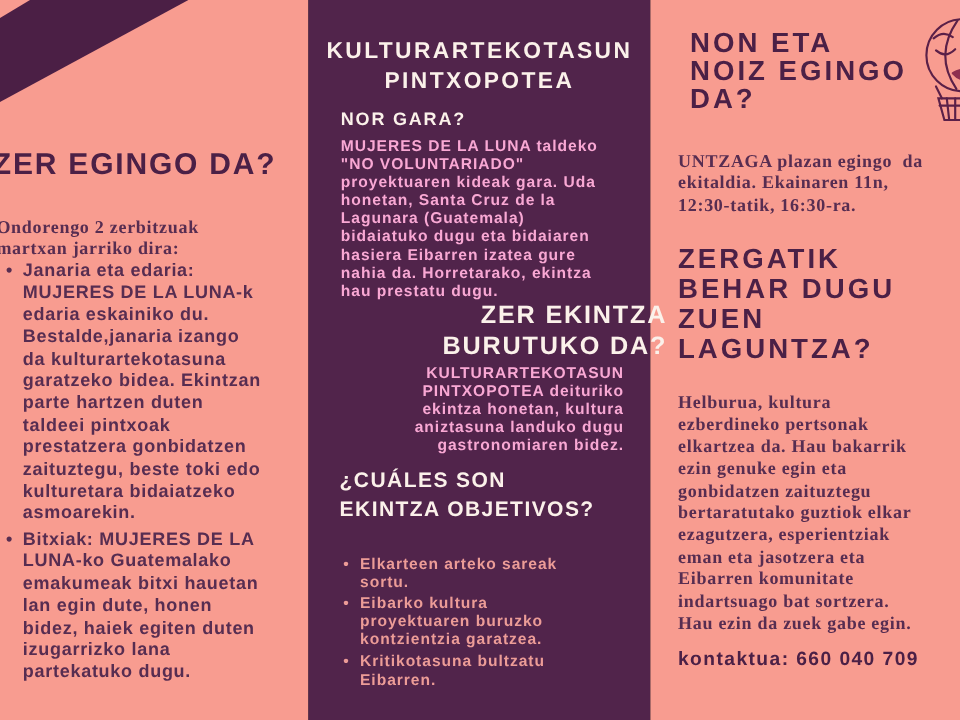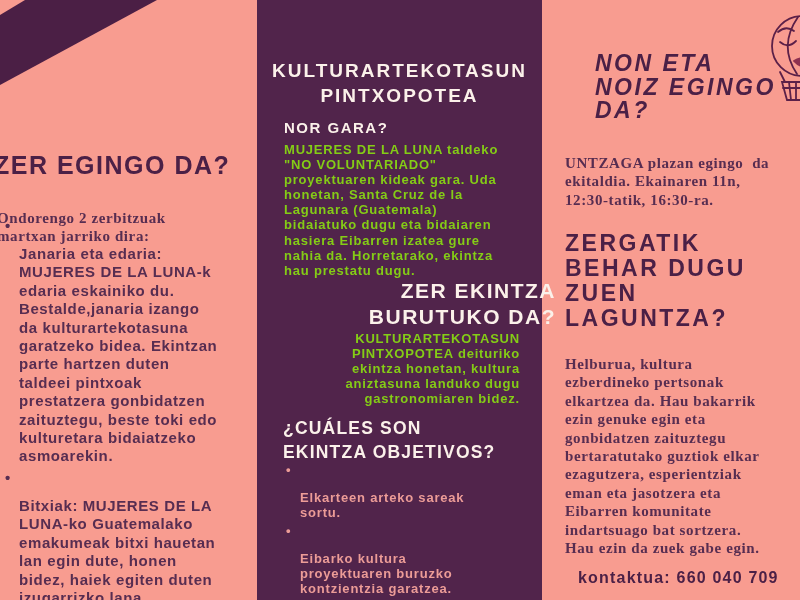--- a/index.html
+++ b/index.html
@@ -13,49 +13,49 @@
   #panel-mid{left:257px;width:285px;background:#51244B;}
   #panel-right{left:542px;width:258px;background:#F89C90;}
 
   .band{
     position:absolute;left:0;top:0;width:170px;height:90px;
     background:#4B1F45;
     clip-path:polygon(25px 0px,157px 0px,0px 85px,0px 15px);
   }
 
   .abs{position:absolute;}
-  .lines{white-space:pre;margin-top:28px;}
+  .lines{white-space:pre;}
 
   
   .h-salmon{color:#4B2046;font-weight:bold;}
   .b-salmon{color:#572D51;font-family:Liberation Serif, serif;}
   #left-heading{left:-6px;top:122px;font-size:25px;letter-spacing:1.5px;line-height:30px;}
   #left-intro{left:-3px;top:181px;font-size:15px;font-weight:bold;letter-spacing:.6px;line-height:18.4px;}
   #left-bullets{left:5px;top:217px;font-size:15px;font-weight:bold;letter-spacing:.6px;line-height:18.4px;color:#572D51;}
   .bullet-item{display:flex;align-items:flex-start;}
   .bullet-item + .bullet-item{margin-top:3px;}
   .bullet-marker{width:14px;flex:none;}
 
   
   .h-plum{color:#FBF1EA;font-weight:bold;}
-  .b-plum{color:#84cc16;font-weight:bold;}
+  .b-plum{color:#f9a8d4;font-weight:bold;}
   #mid-title{left:257px;width:285px;top:30px;text-align:center;font-size:19px;letter-spacing:2px;line-height:25px;}
   #mid-h1{left:284px;top:91px;font-size:15px;letter-spacing:1.5px;}
   #mid-body1{left:284px;top:114px;font-size:13px;letter-spacing:.8px;line-height:15.1px;}
   #mid-h2{left:257px;width:263px;top:250px;text-align:right;font-size:21px;letter-spacing:1.5px;line-height:25.5px;padding-left:36px;}
   #mid-body2{left:284px;width:236px;top:303px;text-align:right;font-size:13px;letter-spacing:.8px;line-height:15.1px;}
   #mid-h3{left:283px;top:388px;font-size:17.5px;letter-spacing:1.2px;line-height:24px;}
   #mid-bullets{left:286px;top:462px;font-size:13px;letter-spacing:.8px;line-height:15.1px;color:#EC9C97;font-weight:bold;}
 
   
-  #right-h1{left:595px;top:24px;font-size:23px;letter-spacing:2.5px;line-height:23.6px;font-style:italic;}
+  #right-h1{left:575px;top:24px;font-size:23px;letter-spacing:2.5px;line-height:23.6px;}
   #right-body1{left:565px;top:126px;font-size:15px;font-weight:bold;letter-spacing:.6px;line-height:18.4px;}
   #right-h2{left:565px;top:203px;font-size:23px;letter-spacing:2.5px;line-height:25px;}
   #right-body2{left:565px;top:327px;font-size:15px;font-weight:bold;letter-spacing:.6px;line-height:18.4px;}
-  #right-contact{left:578px;top:541px;font-size:16px;font-weight:bold;letter-spacing:1.2px;color:#4B2046;}
+  #right-contact{left:565px;top:541px;font-size:16px;font-weight:bold;letter-spacing:1.2px;color:#4B2046;}
 
   #balloon-icon{left:742px;top:12px;width:78px;height:92px;}
 </style>
 </head>
 <body>
 
 <div class="page">
 
   <div class="panel" id="panel-left"></div>
   <div class="panel" id="panel-mid"></div>

